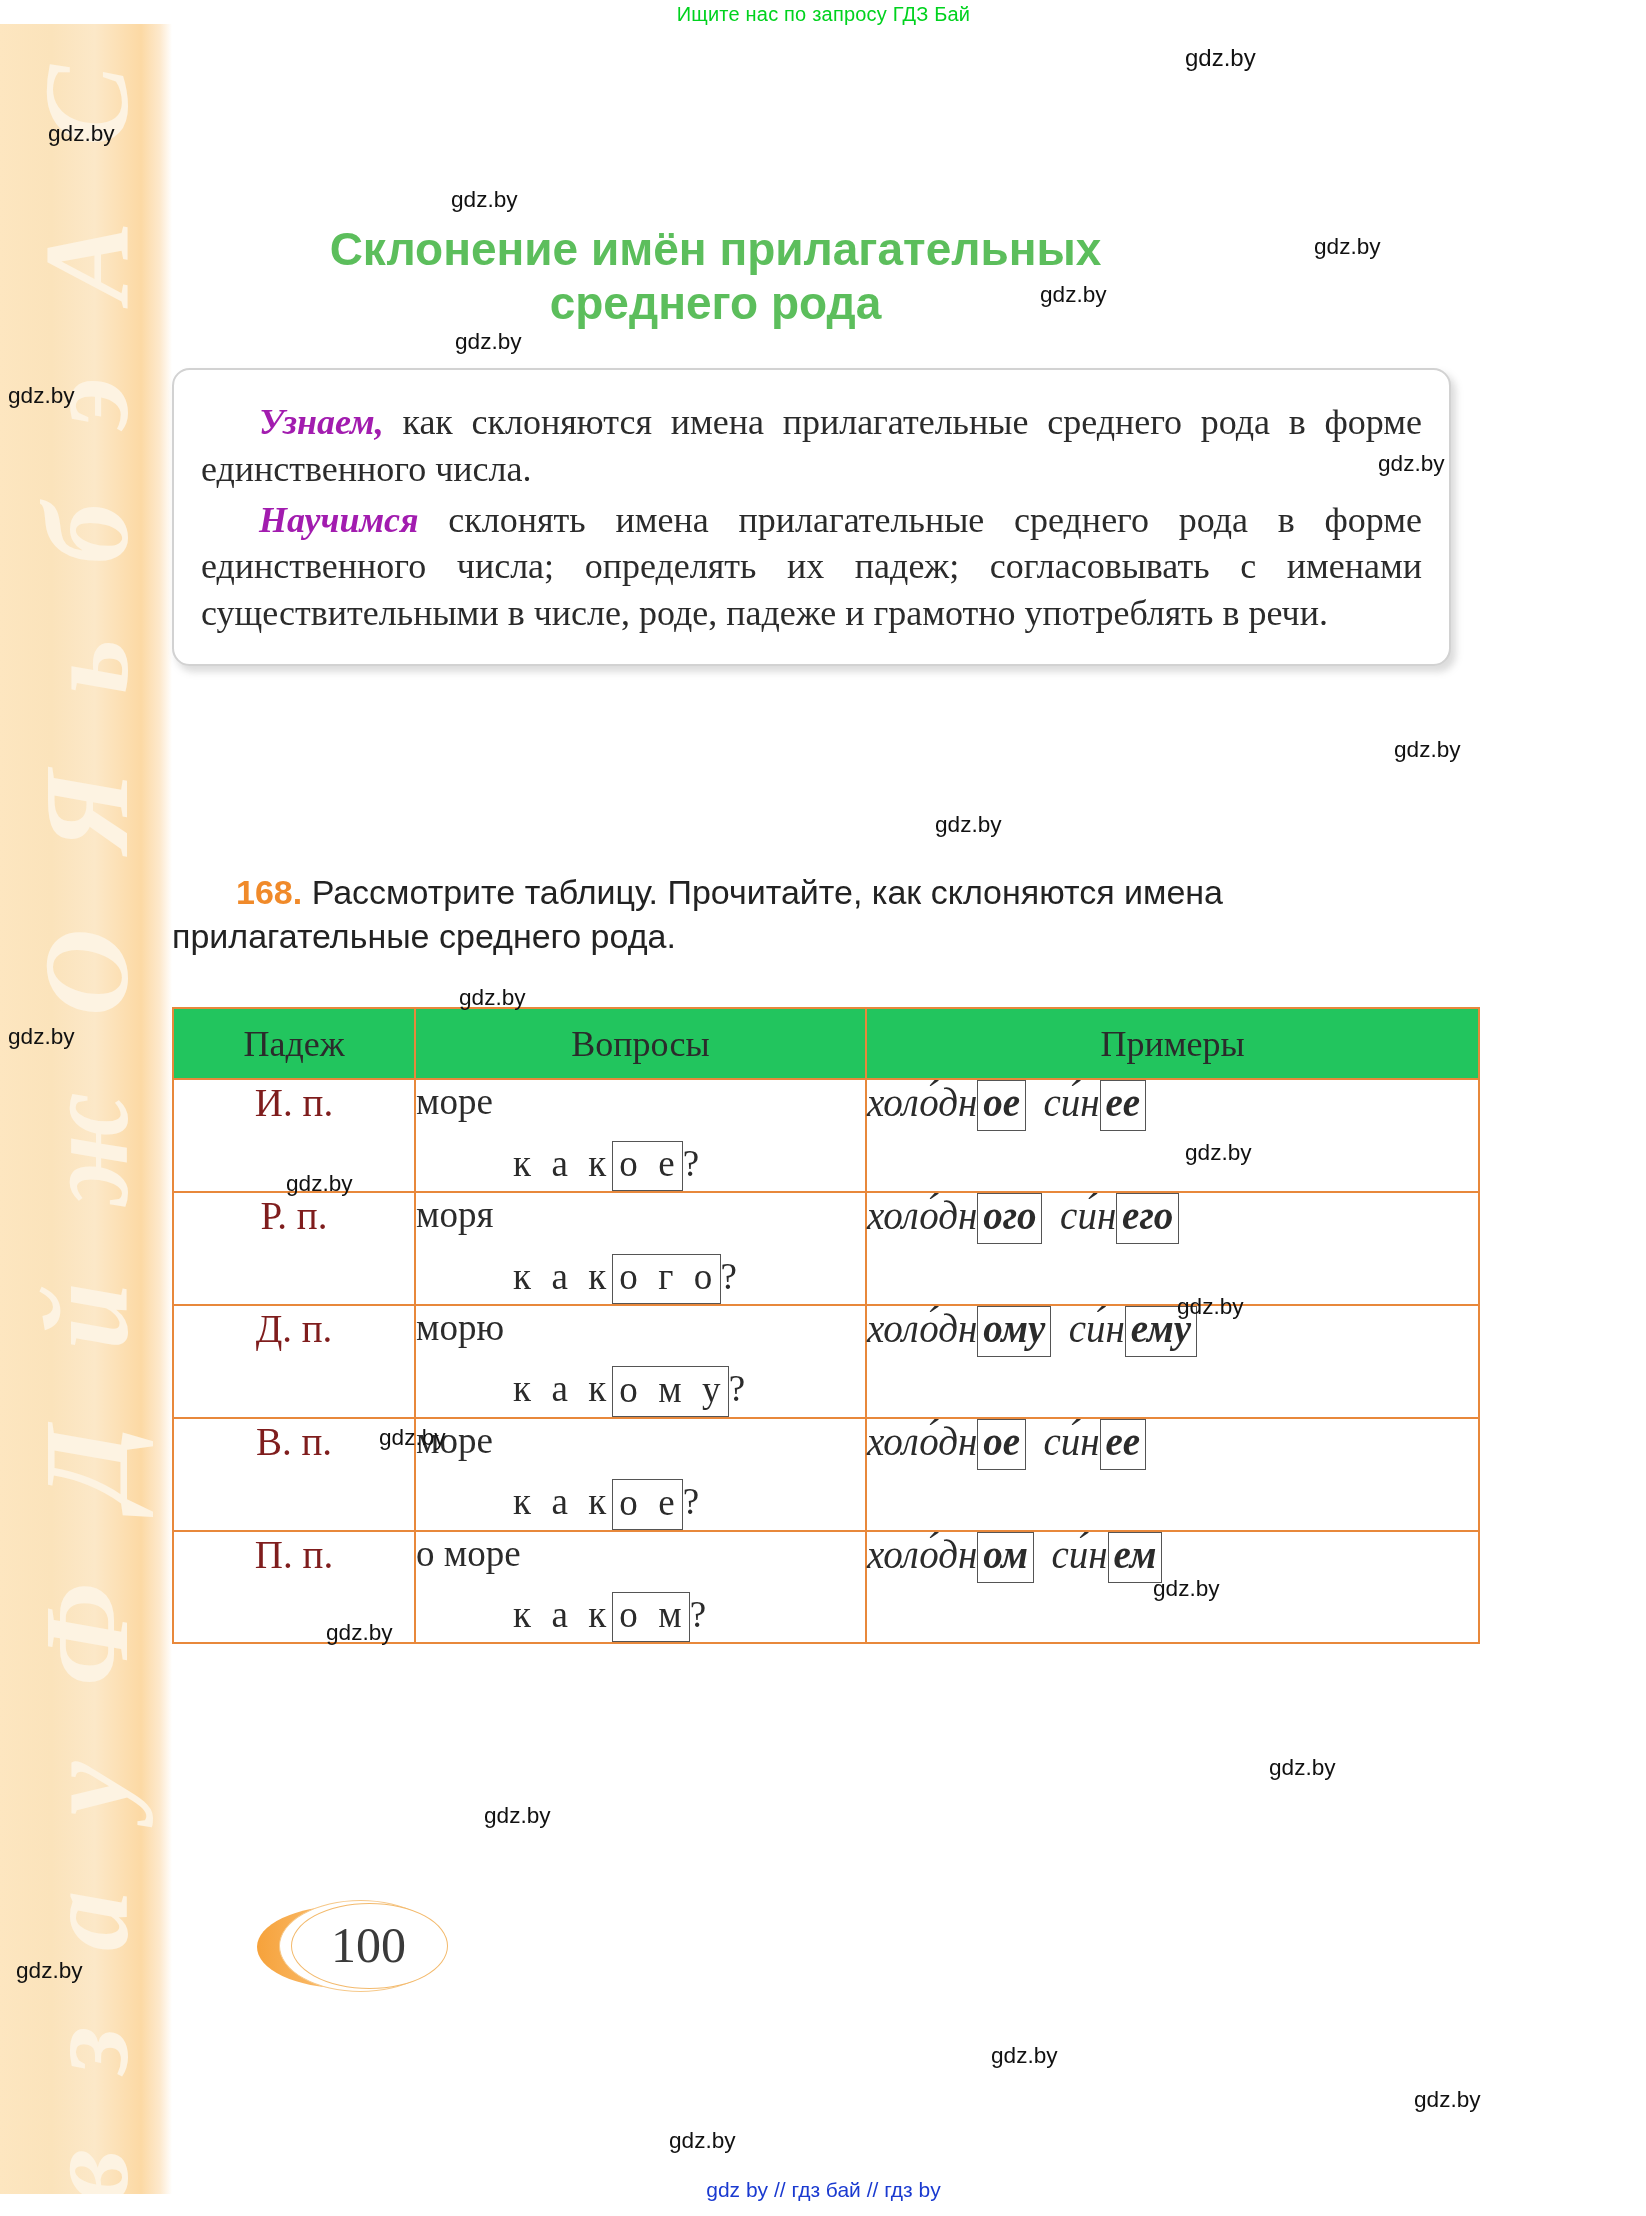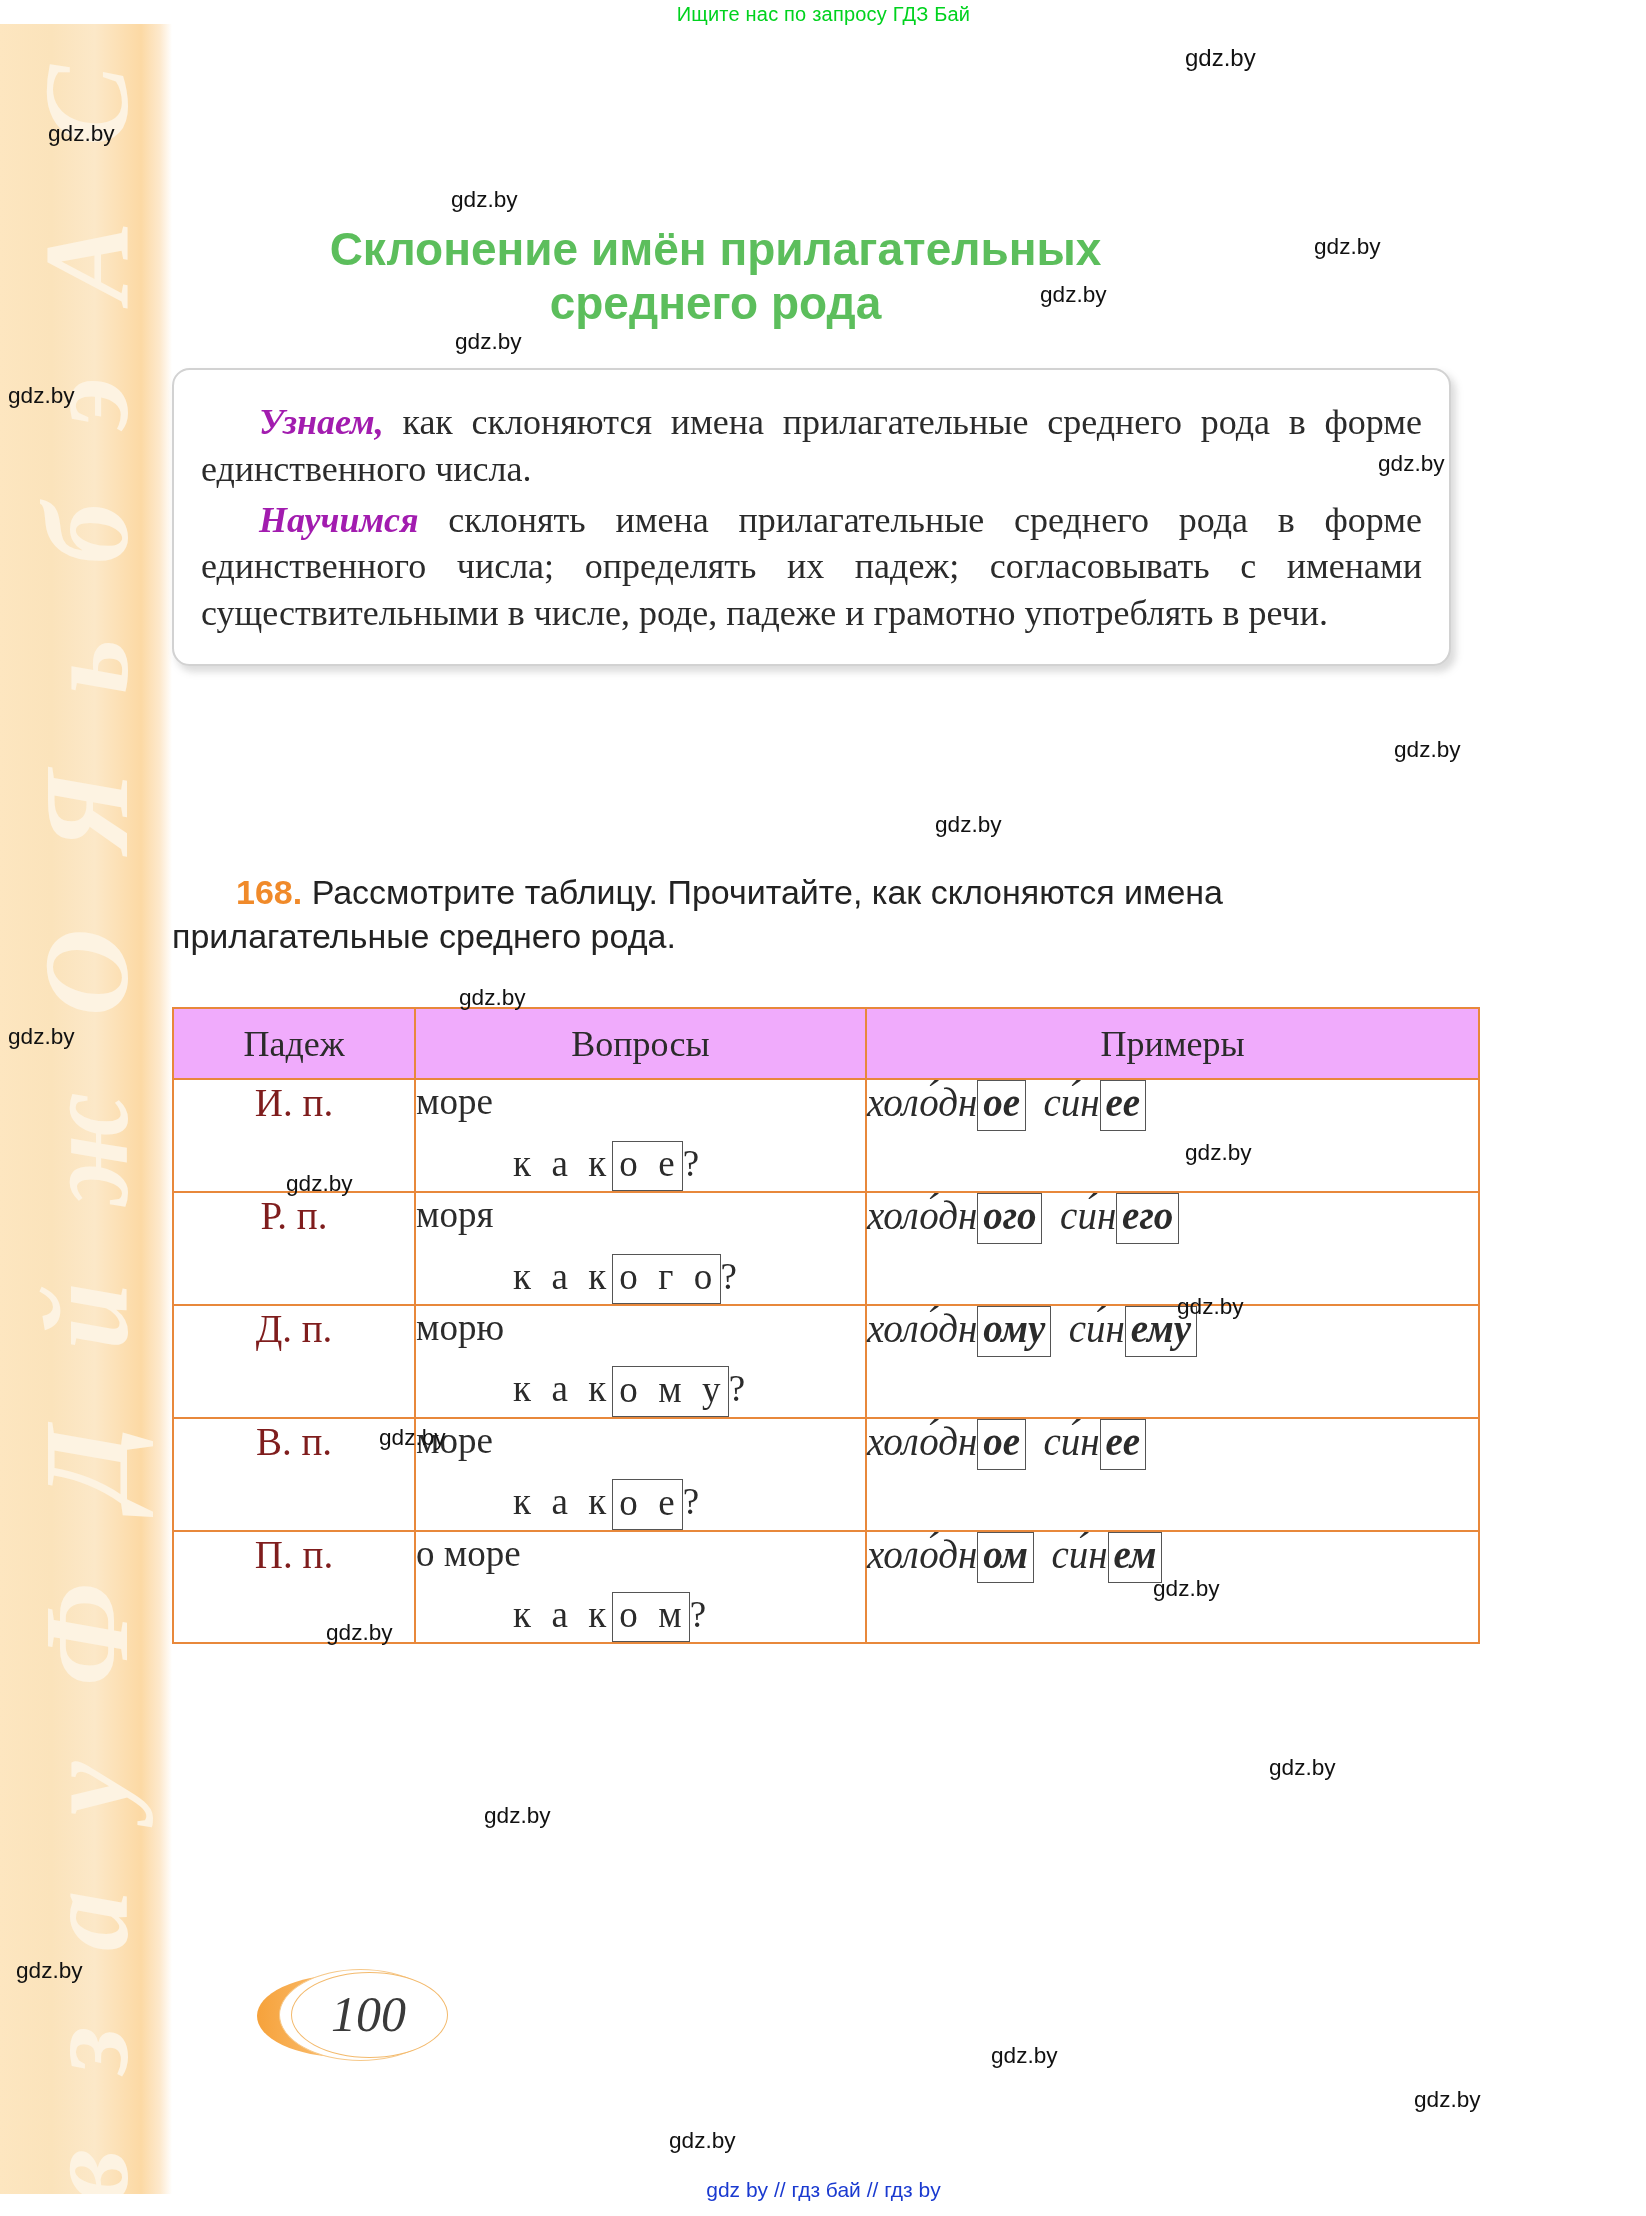--- a/index.html
+++ b/index.html
@@ -141,21 +141,21 @@
     border-collapse: collapse;
     table-layout: fixed;
   }
   #decl-table th,
   #decl-table td {
     border: 2.4px solid #e8883b;
     padding: 0;
     vertical-align: top;
   }
   #decl-table thead th {
-    background: #f0abfc;
+    background: #22c55e;
     height: 69px;
     text-align: center;
     vertical-align: middle;
     font-family: "Liberation Serif", serif;
     font-weight: normal;
     font-size: 36px;
     color: #2b2b2b;
   }
   .col-case   { width: 242px; }
   .col-quest  { width: 451px; }
@@ -211,24 +211,23 @@
     font-style: normal;
     font-weight: normal;
     letter-spacing: 5.6px;
     padding: 3.2px 1.6px 8px 6.4px;
   }
 
   
   #page-number-wrap {
     position: absolute;
     left: 85px;
-    top: 1965px;
+    top: 1896px;
     width: 242px;
     height: 105px;
-    font-style: italic;
   }
   #pn-crescent {
     position: absolute;
     left: 0px;
     top: 9.7px;
     width: 173px;
     height: 82px;
     border-radius: 50%;
     background: linear-gradient(to right, #f6a23b 0%, #fbc57e 55%, #fde5c2 100%);
   }

